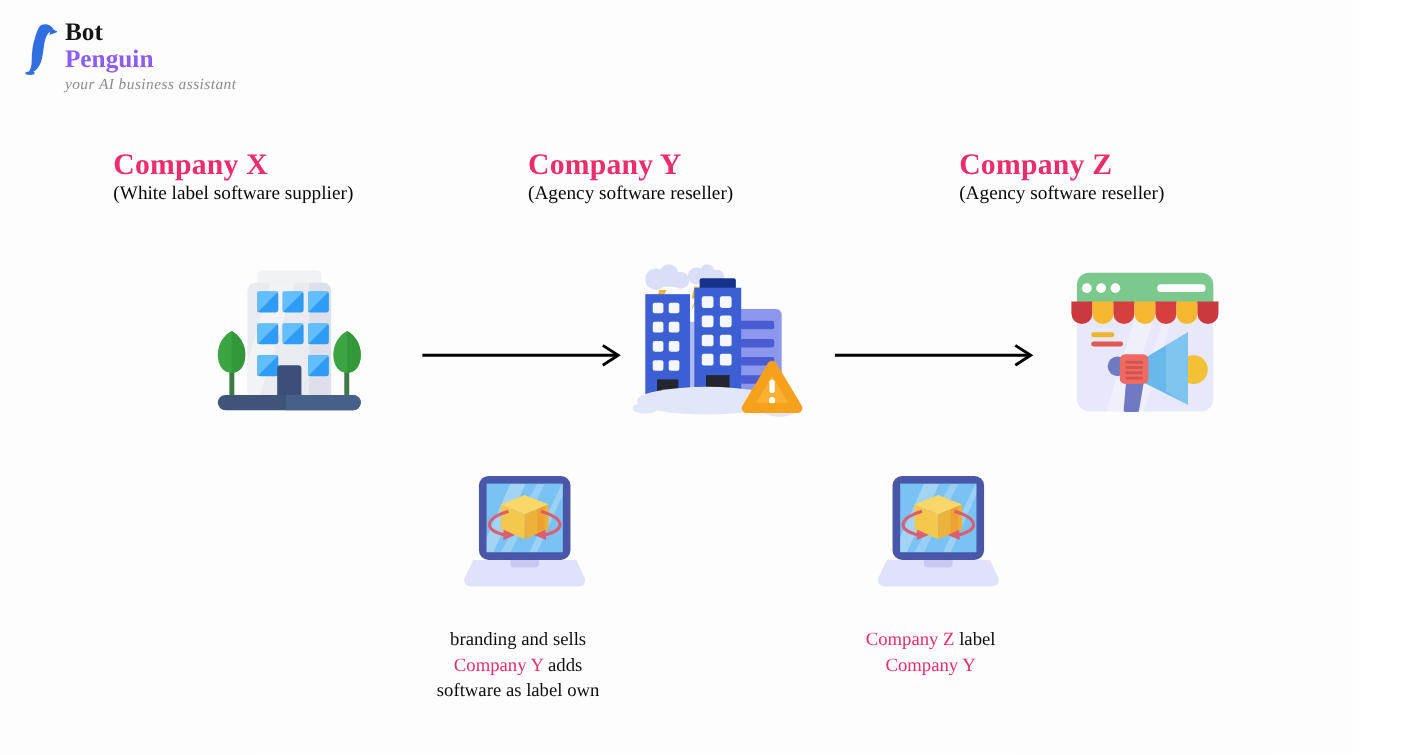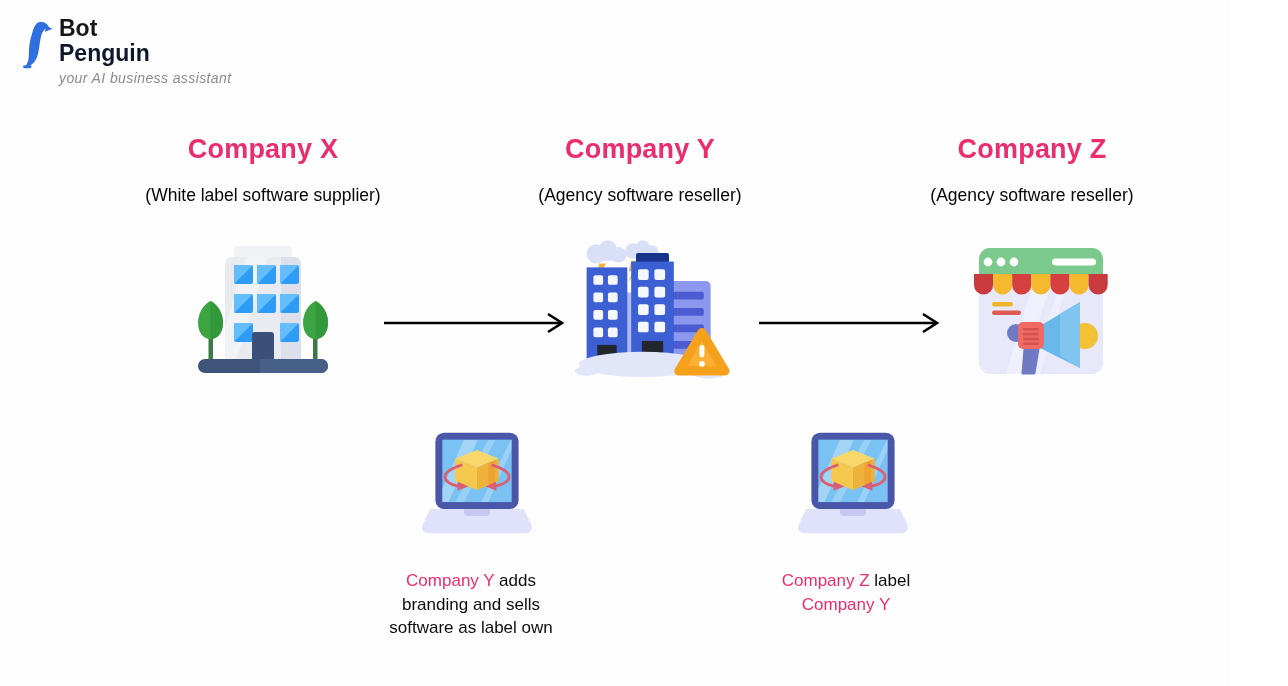--- a/index.html
+++ b/index.html
@@ -1,29 +1,29 @@
 <!DOCTYPE html>
 <html><head>
 <meta charset="utf-8">
 <style>
   html,body{margin:0;padding:0;background:#ffffff;}
   .canvas{
     position:relative;width:1230px;height:686px;background:#fdfdfe;
-    font-family:Liberation Sans, sans-serif;overflow:hidden;color:#0d0d0d;
+    font-family:Liberation Serif, serif;overflow:hidden;color:#0d0d0d;
   }
   
   .logo{position:absolute;left:18px;top:16px;display:flex;align-items:flex-start;gap:7px;}
   .logo-mark{width:34px;height:58px;flex:0 0 auto;}
   .logo-bot{font-size:23px;font-weight:700;color:#161616;line-height:25px;}
-  .logo-penguin{font-size:23px;font-weight:700;color:#0f172a;line-height:25px;}
+  .logo-penguin{font-size:23px;font-weight:700;color:#8b5cf6;line-height:25px;}
   .logo-tagline{font-size:14px;font-style:italic;color:#8C8C8C;margin-top:4px;letter-spacing:.4px;white-space:nowrap;}
   
-  .col-head{position:absolute;width:320px;text-align:center;}
+  .col-head{position:absolute;width:320px;text-align:left;}
   .col-title{font-size:27px;font-weight:700;color:#EC2D6D;letter-spacing:.2px;}
-  .col-sub{font-size:17.5px;color:#060606;margin-top:20px;}
+  .col-sub{font-size:17.5px;color:#060606;margin-top:0;}
   .col-x{left:103px;top:134px;}
   .col-y{left:480px;top:134px;}
   .col-z{left:872px;top:134px;}
   
   .icon-abs{position:absolute;}
   #icon-building{left:188px;top:231px;width:150px;height:150px;}
   #icon-storm{left:575px;top:237px;width:155px;height:148px;}
   #icon-store{left:966px;top:236px;width:150px;height:150px;}
   #laptop-1{left:412px;top:427px;width:130px;height:112px;}
   #laptop-2{left:788px;top:427px;width:130px;height:112px;}
@@ -271,24 +271,24 @@
     <polygon points="88,38 96,34.8 96,60.6 88,63.8" fill="#EE9F30" opacity="0.85"></polygon>
     <path d="M58,40 C45,44 38,49 38,54 C38,59 46,63 55,65" fill="none" stroke="#DB5E72" stroke-width="3.2"></path>
     <polygon points="53,59.5 65,65 52.5,70" fill="#DB5E72"></polygon>
     <path d="M92,40 C105,44 112,49 112,54 C112,59 104,63 95,65" fill="none" stroke="#DB5E72" stroke-width="3.2"></path>
     <polygon points="97,59.5 85,65 97.5,70" fill="#DB5E72"></polygon>
     <path d="M21,91 L129,91 L138,110 Q140,119 130,119 L20,119 Q10,119 12,110 Z" fill="#E0E1FB"></path>
     <path d="M60,91 h30 v4 a4,4 0 0 1 -4,4 h-22 a4,4 0 0 1 -4,-4 Z" fill="#C7C9F1"></path>
   </svg>
 
   <div id="caption-1" class="caption">
+    <div>branding and sells</div>
     <div>
       <span class="hl">Company Y</span><span> adds</span>
     </div>
-    <div>branding and sells</div>
     <div>software as label own</div>
   </div>
 
   <div id="caption-2" class="caption">
     <div>
       <span class="hl">Company Z</span><span> label</span>
     </div>
     <div class="hl">Company Y</div>
   </div>
 

